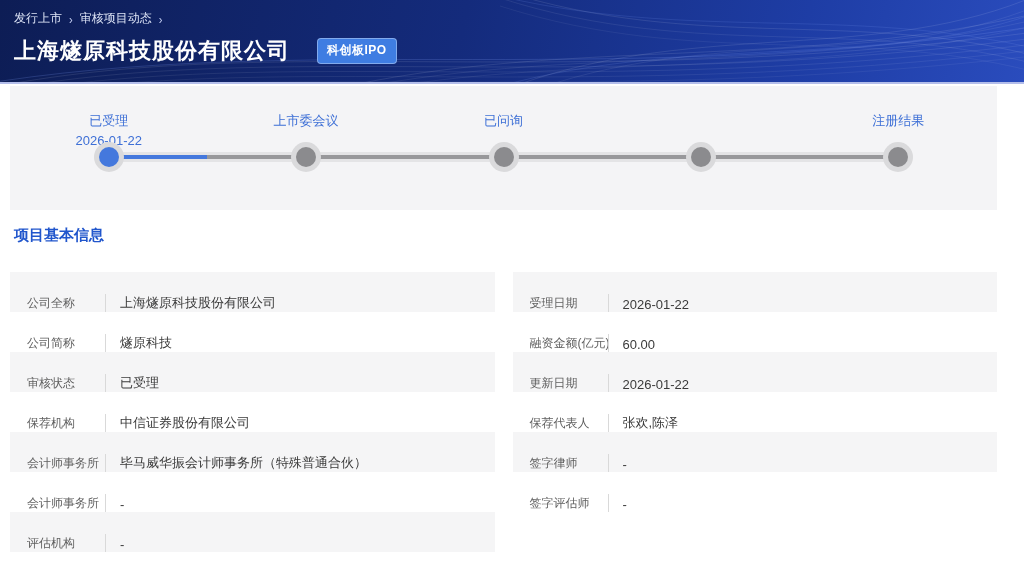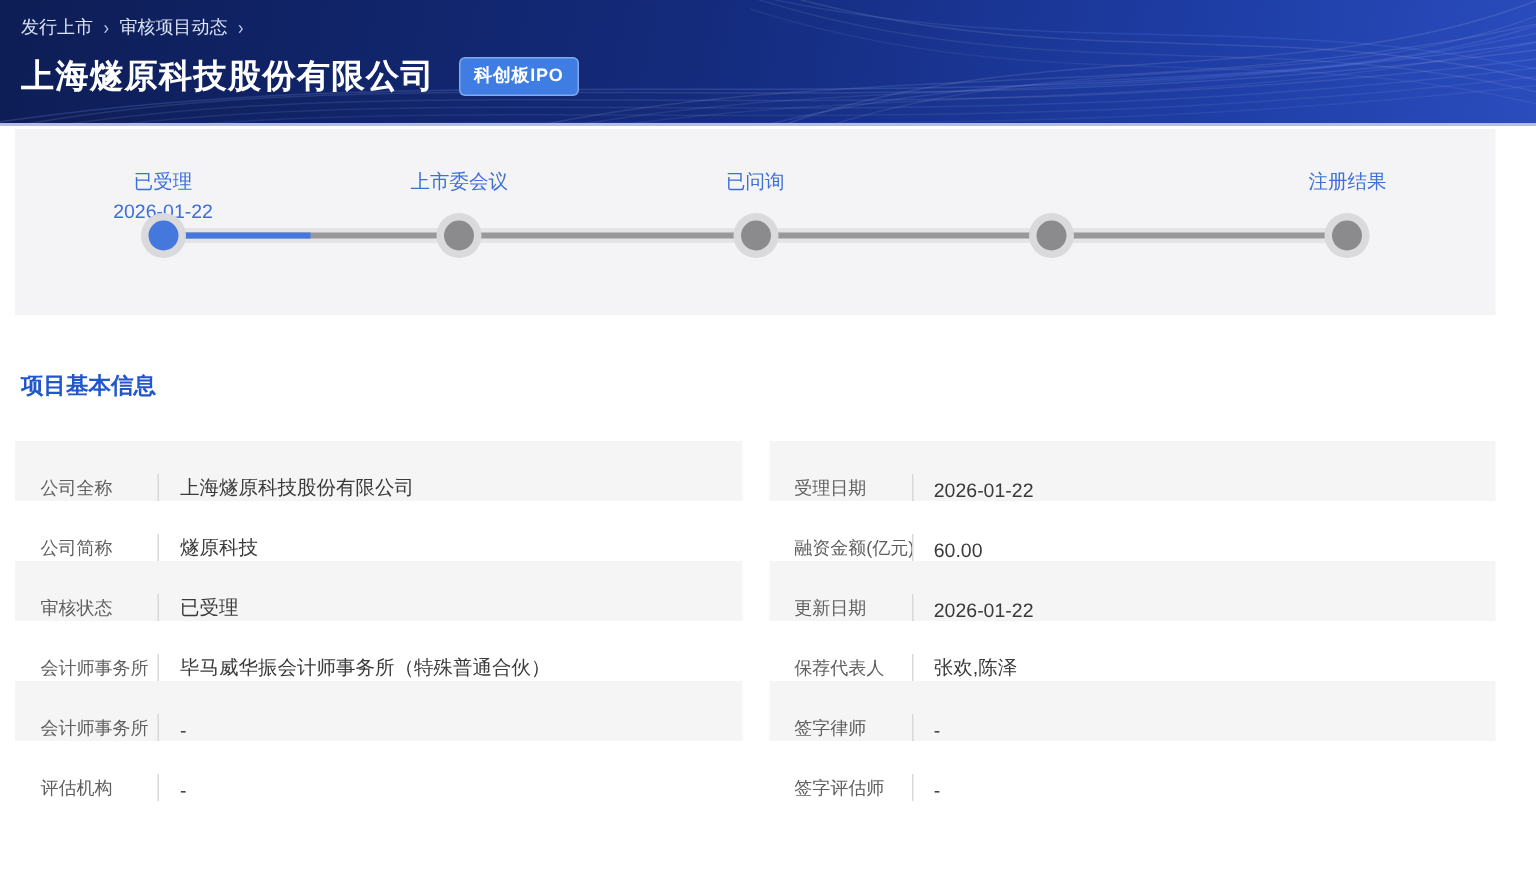--- a/index.html
+++ b/index.html
@@ -14,21 +14,21 @@
     overflow:hidden;
   }
   .hero svg { position:absolute; inset:0; pointer-events:none; }
   .hero-inner { position:relative; z-index:2; padding:10px 12px 0 14px; }
   .crumbs { display:flex; align-items:center; font-size:12px; color:#dde4f6; }
   .crumb { cursor:pointer; }
   .crumb-sep { margin:0 7px; font-size:11px; color:#c3cdf0; transform:scaleY(1.15); }
   .title-row { display:flex; align-items:center; margin-top:9px; }
   .hero-title { color:#ffffff; font-size:22px; font-weight:bold; letter-spacing:1px; }
   .hero-badge {
-    margin-left:16px; background:#3f7de2; color:#ffffff; font-size:12px;
+    margin-left:27px; background:#3f7de2; color:#ffffff; font-size:12px;
     padding:3px 9px 4px; border-radius:4px; border:1px solid rgba(255,255,255,0.35);
     font-weight:bold; letter-spacing:0.5px;
   }
 
   
   .step-card {
     position:relative; margin:2px 0 0 10px; width:987px; height:124px;
     background:#f4f4f6;
   }
   .track-base { position:absolute; top:66px; left:calc(10% - 15px); right:calc(10% - 15px);
@@ -39,21 +39,21 @@
   .step { flex:1; position:relative; text-align:center; padding-top:26px; }
   .step-label { font-size:13px; color:#3d6fd6; }
   .step-date { font-size:13px; color:#3d6fd6; margin-top:3px; }
   .dot { position:absolute; top:56px; left:50%; transform:translateX(-50%);
     width:30px; height:30px; border-radius:50%; background:#dadadc; z-index:3; }
   .dot::after { content:""; position:absolute; top:5px; left:5px; width:20px; height:20px;
     border-radius:50%; background:#8b8b8e; }
   .step.current .dot::after { background:#4478dd; }
 
   
-  .section-title { margin:38px 0 0 14px; font-size:15px; font-weight:bold; color:#2156cc; }
+  .section-title { margin:16px 0 0 14px; font-size:15px; font-weight:bold; color:#2156cc; }
 
   
   .info-wrap { display:flex; gap:18px; margin:27px 0 0 10px; width:987px; }
   .info-col { flex:1; }
   .info-row { display:flex; align-items:flex-end; height:40px; padding-left:17px; background:#ffffff; }
   .info-row:nth-child(odd) { background:#f5f5f6; }
   .info-label { width:78px; flex-shrink:0; font-size:12px; color:#5f5f5f; white-space:nowrap; }
   .vdiv { width:1px; height:18px; background:#d9d9d9; flex-shrink:0; margin-right:14px; }
   .info-value { font-size:13px; color:#3a3a3a; white-space:nowrap; }
 </style>
@@ -138,20 +138,25 @@
       <span class="info-label">公司简称</span>
       <span class="vdiv"></span>
       <span class="info-value">燧原科技</span>
     </div>
     <div class="info-row">
       <span class="info-label">审核状态</span>
       <span class="vdiv"></span>
       <span class="info-value">已受理</span>
     </div>
     <div class="info-row">
+      <span class="info-label">保荐机构</span>
+      <span class="vdiv"></span>
+      <span class="info-value">中信证券股份有限公司</span>
+    </div>
+    <div class="info-row">
       <span class="info-label">会计师事务所</span>
       <span class="vdiv"></span>
       <span class="info-value">毕马威华振会计师事务所（特殊普通合伙）</span>
     </div>
     <div class="info-row">
       <span class="info-label">会计师事务所</span>
       <span class="vdiv"></span>
       <span class="info-value">-</span>
     </div>
     <div class="info-row">

